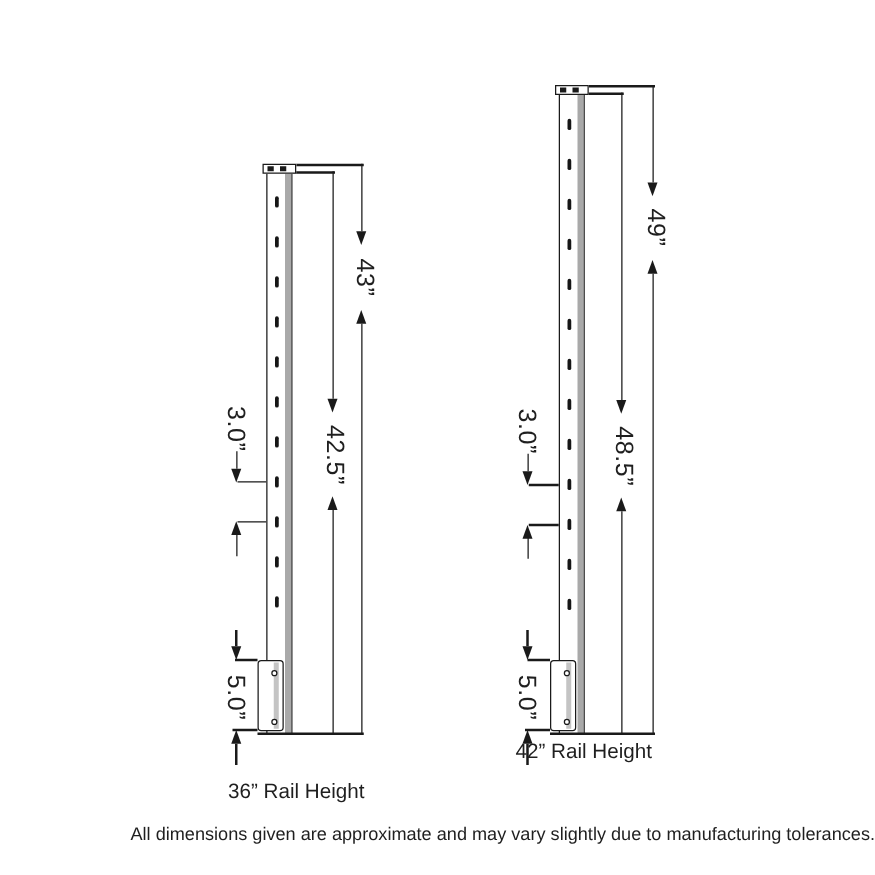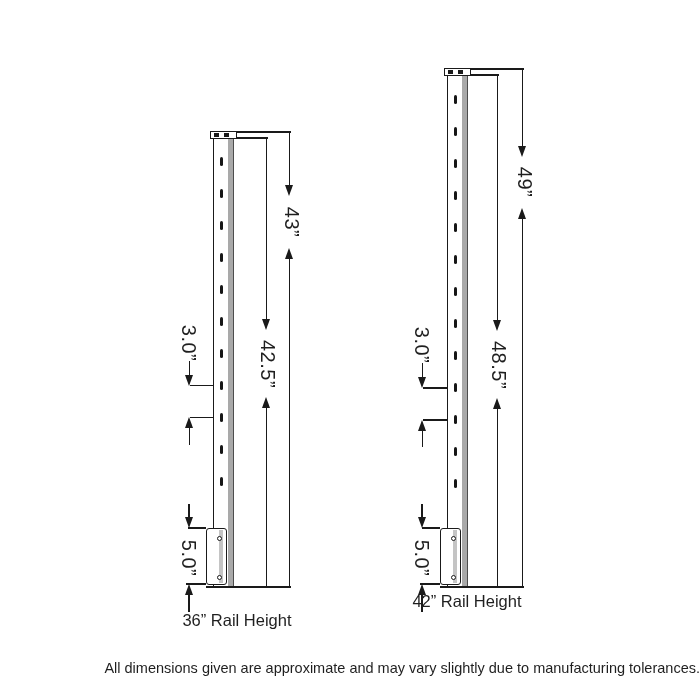--- a/index.html
+++ b/index.html
@@ -95,21 +95,21 @@
     <div class="arr down" style="left:185.4px;top:375px;"></div>
     <div class="arr up" style="left:185.4px;top:417px;"></div>
     <div class="vline" style="left:188.6px;top:428px;height:17px;"></div>
 
     <div class="vline" style="left:188.3px;top:504px;height:13px;"></div>
     <div class="arr down" style="left:185.1px;top:517px;"></div>
     <div class="vtext" style="left:188px;top:558px;">5.0”</div>
     <div class="arr up" style="left:185.1px;top:584px;"></div>
     <div class="vline" style="left:188.3px;top:595px;height:17px;"></div>
 
-    <div class="rail-label" style="left:152px;top:611px;">36” Rail Height</div>
+    <div class="rail-label" style="left:152px;top:624px;">36” Rail Height</div>
   </div>
 
   <div>
 
     <div class="hline" style="left:471px;top:68px;width:53px;"></div>
     <div class="hline" style="left:468px;top:74px;width:31px;"></div>
 
     <div class="post-cap" style="left:444px;top:68px;width:27px;height:8px;">
       <span class="cap-mark" style="left:3px;"></span>
       <span class="cap-mark" style="left:13px;"></span>

